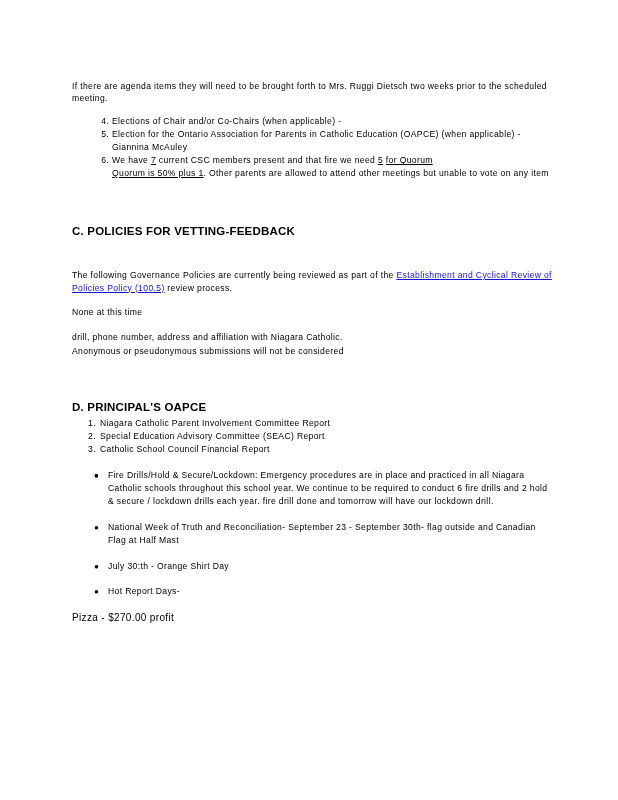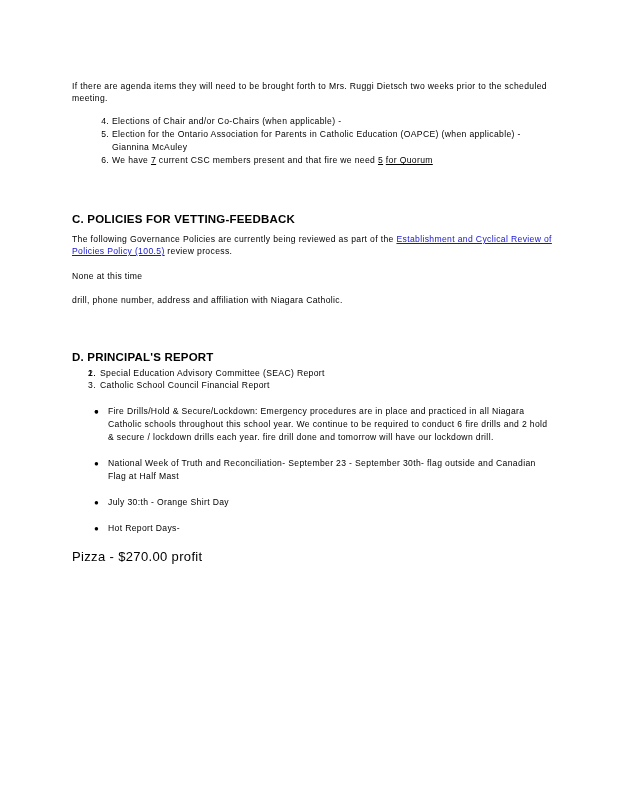--- a/index.html
+++ b/index.html
@@ -64,21 +64,21 @@
     text-decoration: underline;
   }
   .heading {
     font-size: 11.5px;
     font-weight: bold;
     letter-spacing: 0.2px;
     margin: 0;
   }
   .sec-c {
     margin-top: 46px;
-    margin-bottom: 8px;
+    margin-bottom: 32px;
   }
   .sec-d {
     margin-top: 44px;
     margin-bottom: 4px;
   }
   .link {
     color: #1414d2;
     text-decoration: underline;
   }
   .gap-sm { height: 10px; }
@@ -112,21 +112,21 @@
   }
   ul.bullets > li .dot {
     position: absolute;
     left: -14px;
     top: 1px;
     font-size: 8px;
     line-height: 1.5;
   }
   .tail {
     margin-top: 12px;
-    font-size: 13px;
+    font-size: 10px;
     letter-spacing: 0.35px;
   }
 </style>
 </head>
 <body>
 
 <div class="page">
   <div class="content">
 
     <p class="para intro">If there are agenda items they will need to be brought forth to Mrs. Ruggi Dietsch two weeks prior to the scheduled meeting.</p>
@@ -140,42 +140,47 @@
         <span class="num">5.</span>
         <span>Election for the Ontario Association for Parents in Catholic Education (OAPCE) (when applicable) -Giannina McAuley</span>
       </li>
       <li>
         <span class="num">6.</span>
         <span>We have</span>
         <span class="u">7</span>
         <span>current CSC members present and that fire we need</span>
         <span class="u">5</span>
         <span class="u">for Quorum</span>
+        <span class="item-sub">
+          <span class="u">Quorum is 50% plus 1</span><span>. Other parents are allowed to attend other meetings but unable to vote on any item</span>
+        </span>
       </li>
     </ol>
 
     <h2 class="heading sec-c">C. POLICIES FOR VETTING-FEEDBACK</h2>
 
     <p class="para">
       <span>The following Governance Policies are currently being reviewed as part of the</span>
       <span class="link">Establishment and Cyclical Review of Policies Policy (100.5)</span>
       <span>review process.</span>
     </p>
 
     <div class="gap-sm"></div>
     <p class="para">None at this time</p>
 
     <div class="gap-sm"></div>
     <p class="para">drill, phone number, address and affiliation with Niagara Catholic.</p>
-
-    <h2 class="heading sec-d">D. PRINCIPAL'S REPORT</h2>
+    <p class="para">Anonymous or pseudonymous submissions will not be considered</p>
+
+    <h2 class="heading sec-d">D. PRINCIPAL'S OAPCE</h2>
 
     <ol class="dlist">
       <li>
         <span class="num">1.</span>
+        <span>Niagara Catholic Parent Involvement Committee Report</span>
       </li>
       <li>
         <span class="num">2.</span>
         <span>Special Education Advisory Committee (SEAC) Report</span>
       </li>
       <li>
         <span class="num">3.</span>
         <span>Catholic School Council Financial Report</span>
       </li>
     </ol>

